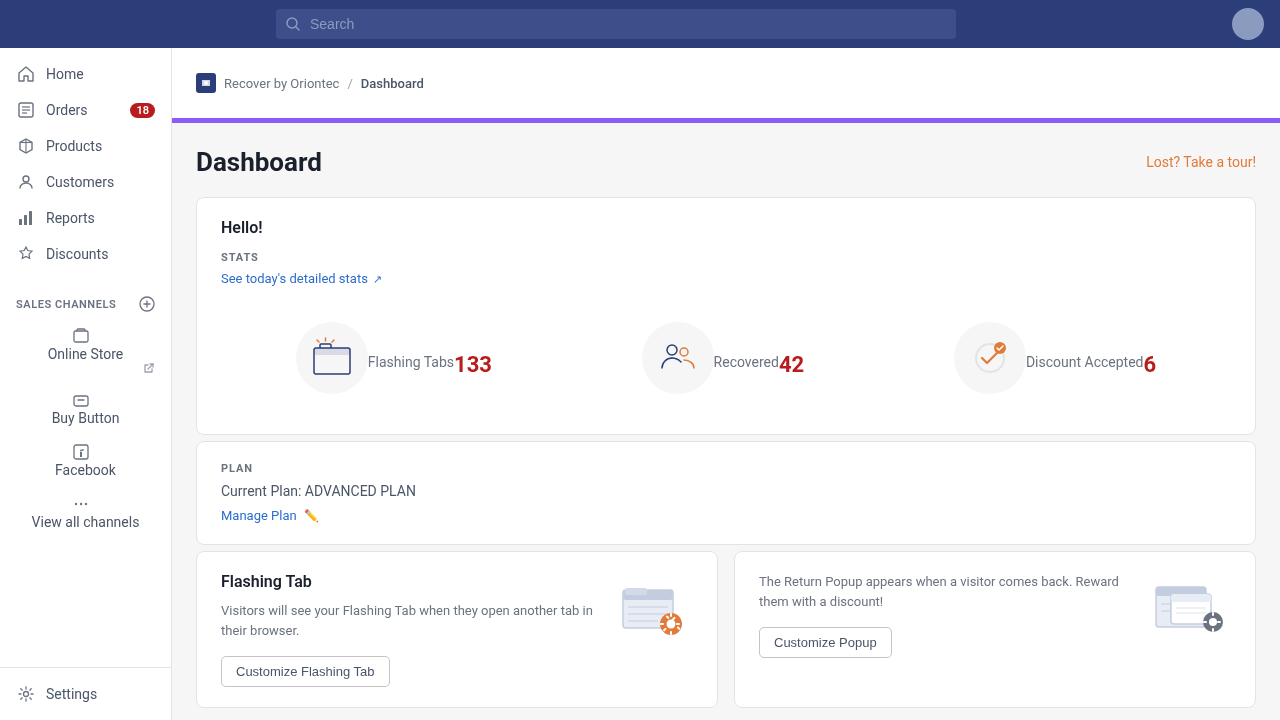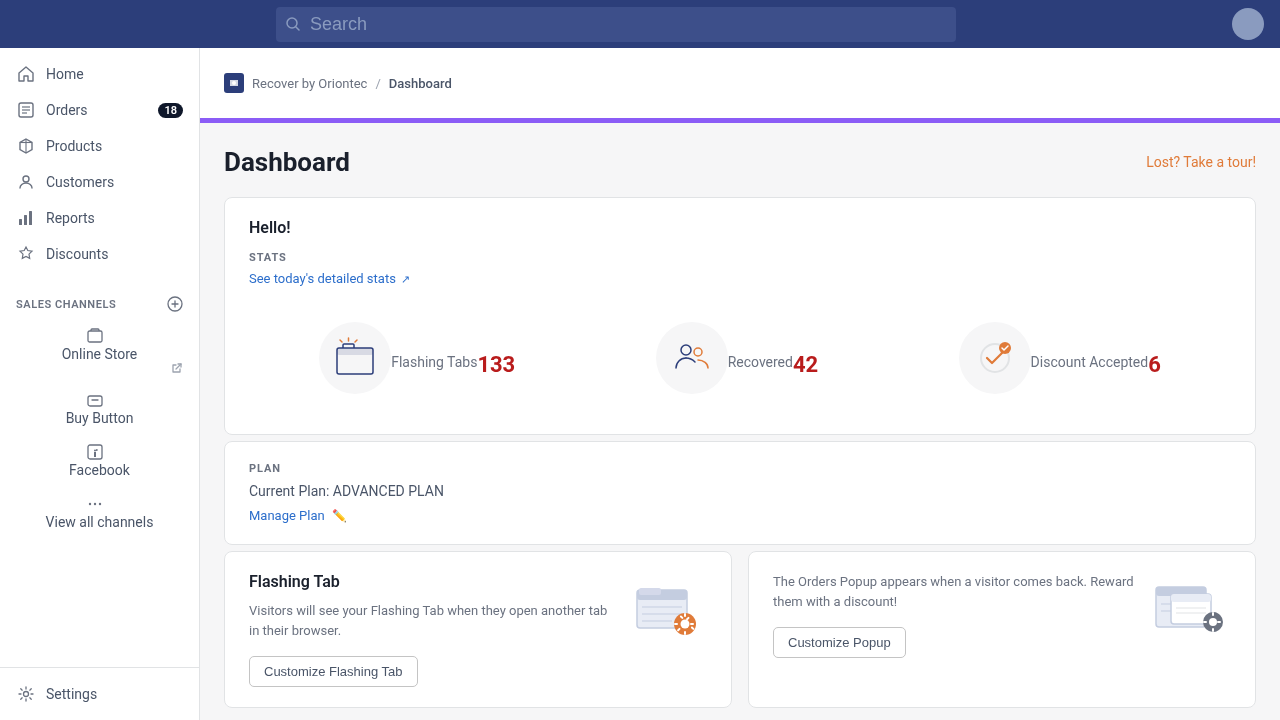--- a/index.html
+++ b/index.html
@@ -27,42 +27,42 @@
       transform: translateY(-50%);
       color: #8a9bbf;
     }
     .topbar input[type="text"] {
       width: 100%;
       padding: 7px 12px 7px 34px;
       border-radius: 4px;
       border: none;
       background: #3d4f8a;
       color: #c8d0e7;
-      font-size: 18px;
+      font-size: 14px;
       outline: none;
     }
     .topbar input[type="text"]::placeholder { color: #8a9bbf; }
     .topbar .avatar {
       width: 32px; height: 32px;
       border-radius: 50%;
       background: #8a9bbf;
       margin-left: 16px;
       flex-shrink: 0;
     }
 
     
     .layout {
       display: flex;
       flex: 1;
       overflow: hidden;
     }
 
     
     .sidebar {
-      width: 200px;
+      width: 172px;
       background: #fff;
       border-right: 1px solid #e1e3e5;
       display: flex;
       flex-direction: column;
       overflow-y: auto;
       flex-shrink: 0;
     }
     .sidebar-nav { padding: 8px 0; }
     .sidebar-item {
       display: flex;
@@ -77,21 +77,21 @@
     .sidebar-item.active { color: #2c3e7a; font-weight: 600; }
     .sidebar-item .icon {
       width: 20px; height: 20px;
       margin-right: 10px;
       display: flex; align-items: center; justify-content: center;
       color: #6b7280;
       flex-shrink: 0;
     }
     .sidebar-item.active .icon { color: #2c3e7a; }
     .badge {
-      background: #0f172a;
+      background: #b91c1c;
       color: #fff;
       font-size: 11px;
       font-weight: 600;
       border-radius: 10px;
       padding: 1px 6px;
       margin-left: auto;
     }
     .sidebar-section-title {
       font-size: 11px;
       font-weight: 600;
@@ -579,21 +579,21 @@
                 <rect x="63.5" y="55.5" width="2" height="4" rx="1" fill="white" transform="rotate(-45 63.5 55.5)"></rect>
                 <rect x="52.5" y="44.5" width="2" height="4" rx="1" fill="white" transform="rotate(-45 52.5 44.5)"></rect>
               </svg>
             </div>
           </div>
         </div>
 
         <div class="card">
           <div class="feature-card-inner">
             <div class="feature-card-text">
-              <div class="feature-card-desc">The Orders Popup appears when a visitor comes back. Reward them with a discount!</div>
+              <div class="feature-card-desc">The Return Popup appears when a visitor comes back. Reward them with a discount!</div>
               <button class="btn-outline">Customize Popup</button>
             </div>
             <div class="feature-card-img">
 
               <svg width="80" height="70" viewBox="0 0 80 70" fill="none">
                 <rect x="5" y="15" width="50" height="40" rx="3" fill="#e8ecf5" stroke="#c4cde0" stroke-width="1.5"></rect>
                 <rect x="5" y="15" width="50" height="9" rx="3" fill="#c4cde0"></rect>
                 <line x1="10" y1="32" x2="50" y2="32" stroke="#c4cde0" stroke-width="1"></line>
                 <line x1="10" y1="39" x2="50" y2="39" stroke="#c4cde0" stroke-width="1"></line>
 

